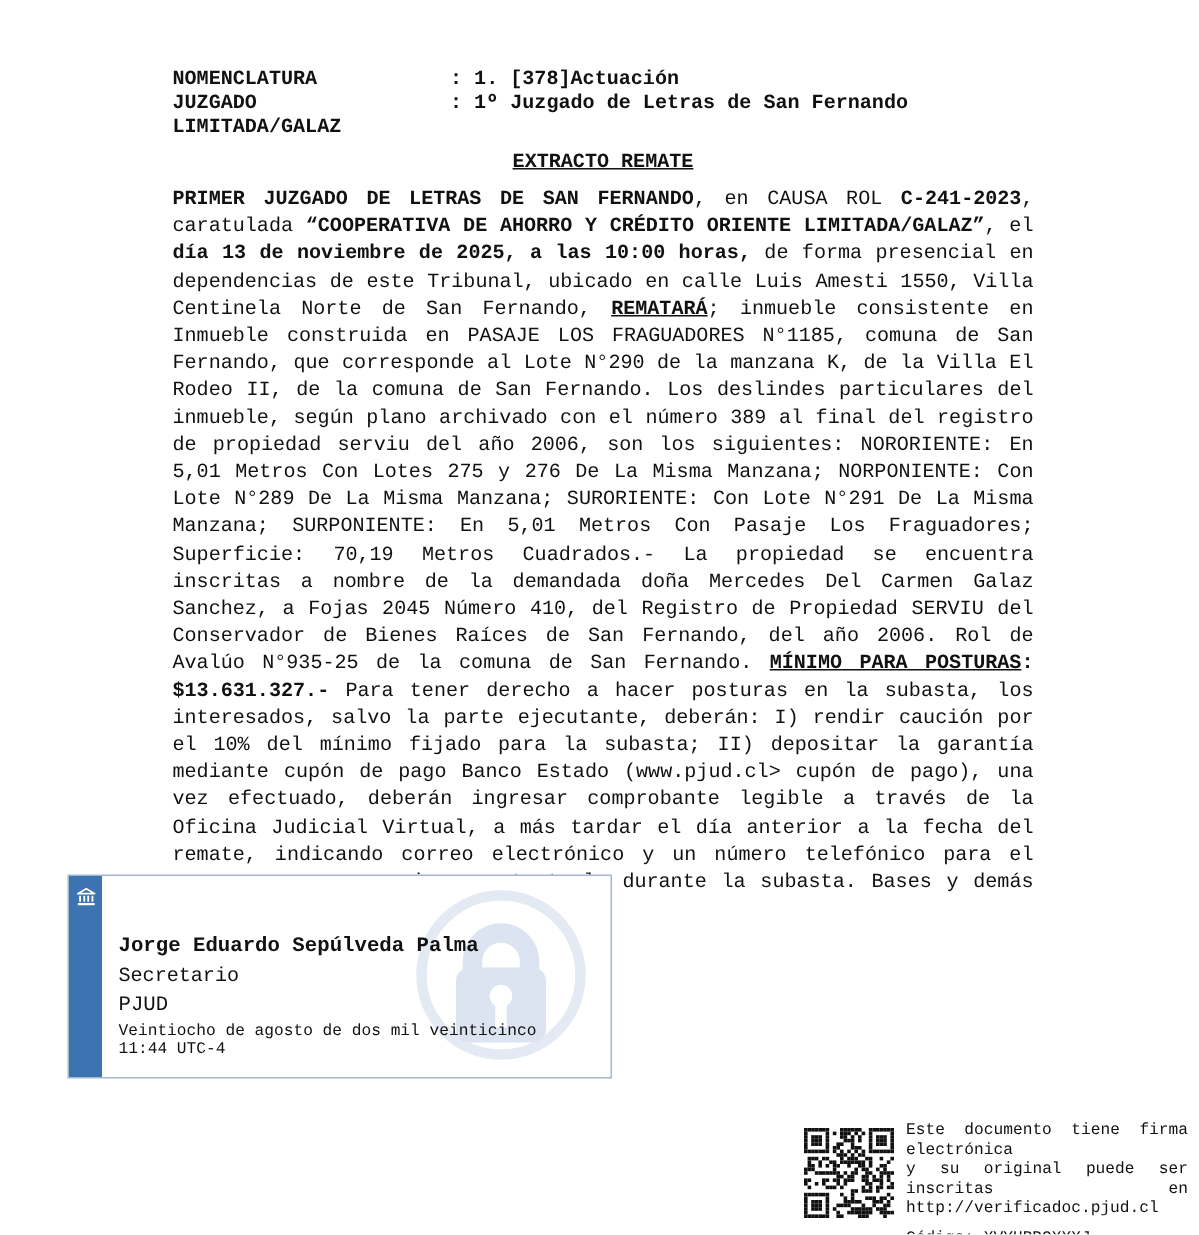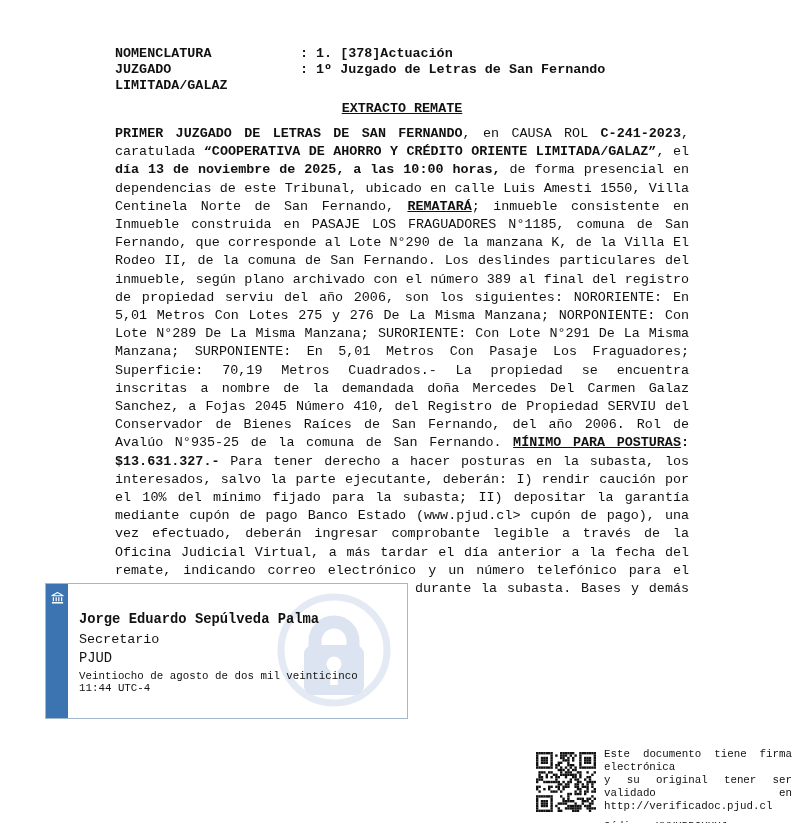--- a/index.html
+++ b/index.html
@@ -19,21 +19,21 @@
   .body-text .u{text-decoration:underline;}
   
   .sig-box{
     position:absolute;left:45px;top:583px;width:363px;height:136px;
     border:1px solid #a3b8cd;box-sizing:border-box;background:#ffffff;overflow:hidden;
   }
   .sig-bar{position:absolute;left:0;top:0;bottom:0;width:22px;background:#3c73b1;}
   .sig-bar svg{display:block;margin:7px auto 0 auto;}
   .lock-mark{position:absolute;left:228px;top:5px;}
   .sig-content{position:absolute;left:33px;top:27px;}
-  .sig-name{font-size:13.8px;font-weight:bold;line-height:17px;margin-bottom:3px;}
+  .sig-name{font-size:13.8px;font-weight:bold;line-height:17px;margin-bottom:3px;margin-top:12px;}
   .sig-role{font-size:13.4px;line-height:17px;margin-bottom:2px;}
   .sig-org{font-size:13.8px;line-height:17px;margin-bottom:3px;}
   .sig-date{font-size:10.8px;line-height:12px;}
   .sig-time{font-size:10.8px;line-height:12px;}
   
   .verify{position:absolute;left:536px;top:748px;width:256px;display:flex;}
   .qr-wrap{flex:none;width:60px;height:60px;margin-top:4px;}
   .verify-text{margin-left:8px;width:188px;font-size:10.8px;line-height:13px;}
   .vline{text-align:justify;text-align-last:justify;}
   .vline.last{text-align:left;text-align-last:left;}
@@ -392,19 +392,19 @@
           <rect x="21.6" y="57.6" width="2.4" height="2.4"></rect>
           <rect x="24.0" y="57.6" width="2.4" height="2.4"></rect>
           <rect x="36.0" y="57.6" width="2.4" height="2.4"></rect>
           <rect x="38.4" y="57.6" width="2.4" height="2.4"></rect>
           <rect x="40.8" y="57.6" width="2.4" height="2.4"></rect>
           <rect x="52.8" y="57.6" width="2.4" height="2.4"></rect>
         </svg>
     </div>
     <div class="verify-text">
       <div class="vline">Este documento tiene firma electrónica</div>
-      <div class="vline">y su original tener ser validado en</div>
+      <div class="vline">y su original puede ser inscritas en</div>
       <div class="vline last">http://verificadoc.pjud.cl</div>
       <div class="vcode">Código: XVYHBBQXXXJ</div>
     </div>
   </div>
 
 </div>
 
 </body></html>

